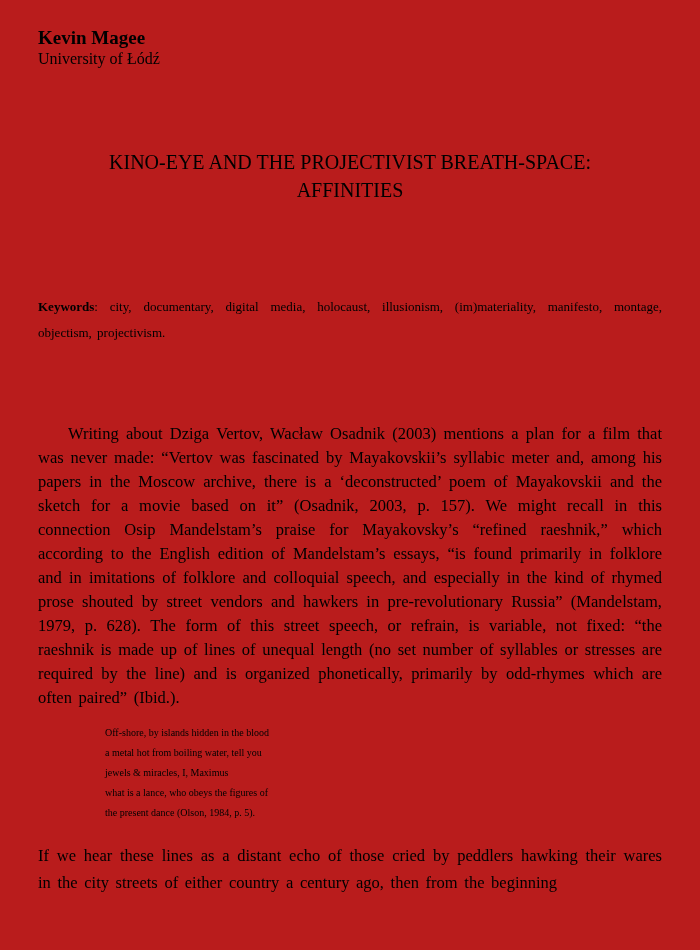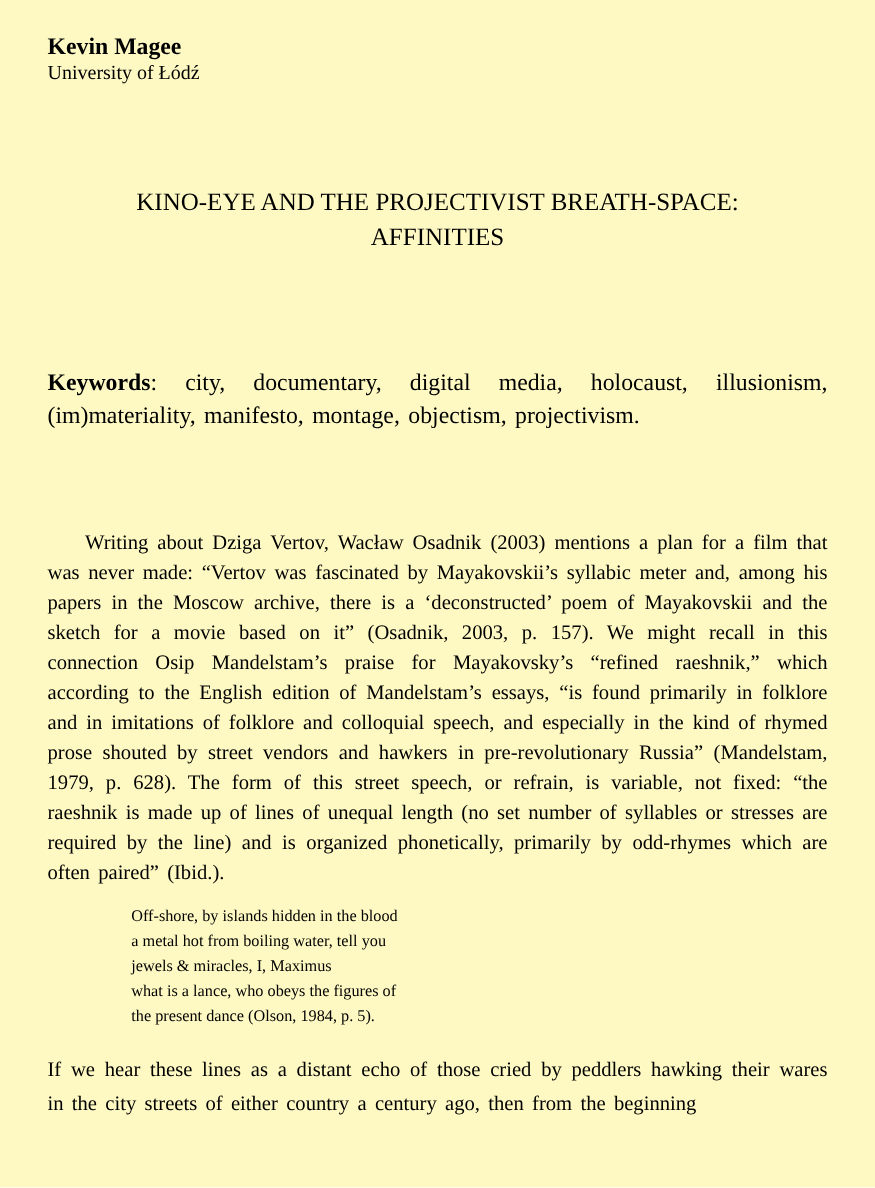--- a/index.html
+++ b/index.html
@@ -6,54 +6,54 @@
   html, body {
     width: 700px; height: 950px;
     background: #ffffff;
     color: #000000;
     font-family: "Liberation Serif", "DejaVu Serif", serif;
     overflow: hidden;
   }
   .page {
     position: relative;
     width: 700px; height: 950px;
-    background: #fef9c3;
+    background: #b91c1c;
   }
   .author-block {
     position: absolute; left: 38px; top: 26px;
   }
   .author-name {
     font-size: 19px; font-weight: 700; line-height: 23px;
   }
   .affiliation {
     font-size: 16px; line-height: 20px; 
   }
   .paper-title {
     position: absolute; left: 38px; top: 148px; width: 624px;
     text-align: center;
     font-size: 20px; font-weight: 400; line-height: 28px;
   }
   .title-line { display: block; white-space: nowrap; }
   .keywords {
     position: absolute; left: 38px; top: 294px; width: 624px;
-    font-size: 19px; line-height: 26px;
+    font-size: 13px; line-height: 26px;
     text-align: justify; word-spacing: 2px;
   }
   .keywords .kw-label { font-weight: 700; }
   .article-body {
     position: absolute; left: 38px; top: 394px; width: 624px;
     font-size: 16.5px; line-height: 24px;
     text-align: justify; word-spacing: 2.5px;
   }
   .body-par { text-align: justify; margin-top: 28px; }
   .indent { text-indent: 30px; }
   .book-title { font-style: italic; }
   .block-quote {
     margin: 13px 0 0 67px;
-    font-size: 13px; line-height: 20px;
+    font-size: 10px; line-height: 20px;
     text-align: left; word-spacing: normal;
   }
   .last-par {
     margin-top: 19px; line-height: 27px; text-indent: 0;
   }
 </style>
 </head>
 <body>
 
 <div class="page">

